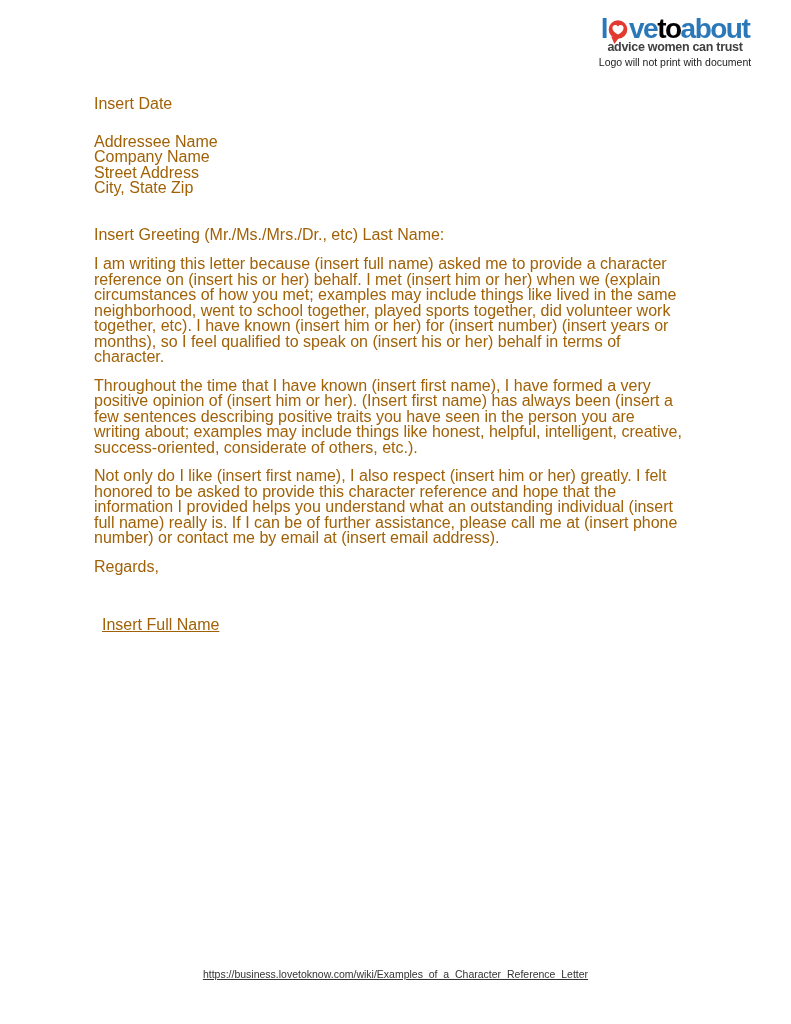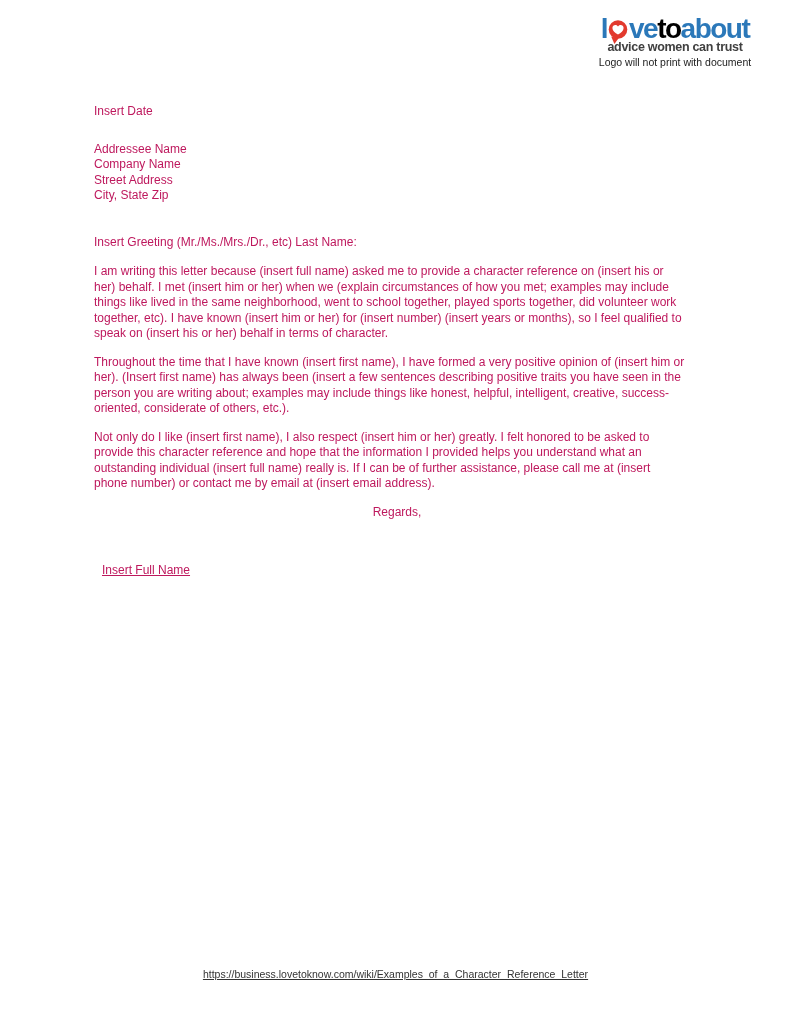--- a/index.html
+++ b/index.html
@@ -54,32 +54,32 @@
   .logo-note {
     margin-top: 3px;
     font-size: 10.5px;
     color: #222222;
   }
 
   
   .letter {
     position: absolute;
     left: 94px;
-    top: 104px;
+    top: 96px;
     width: 606px;
-    font-size: 12px;
+    font-size: 16px;
     line-height: 15.5px;
-    color: #be185d;
+    color: #a16207;
   }
   .date-line { margin: 0 0 22px 0; }
   .address-block { margin: 0 0 31px 0; }
   .address-line { margin: 0; }
   .greeting-line { margin: 0 0 14px 0; }
   .letter p { margin: 0 15px 13px 0; }
-  .closing-line { margin: 0 0 43px 0; text-align: center; }
+  .closing-line { margin: 0 0 43px 0; }
   .signature-line { margin: 8px; text-decoration: underline; }
 
   
   .footer {
     position: absolute;
     left: 0;
     right: 0;
     top: 968px;
     text-align: center;
     font-size: 10.5px;

